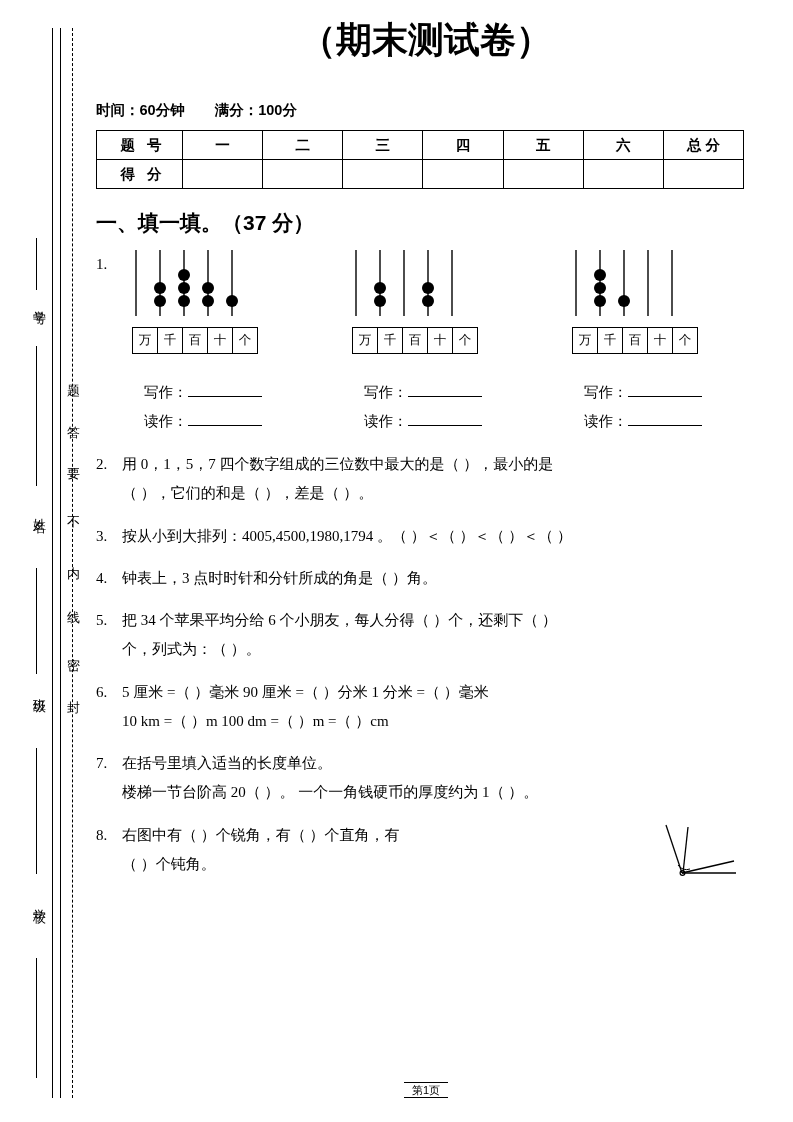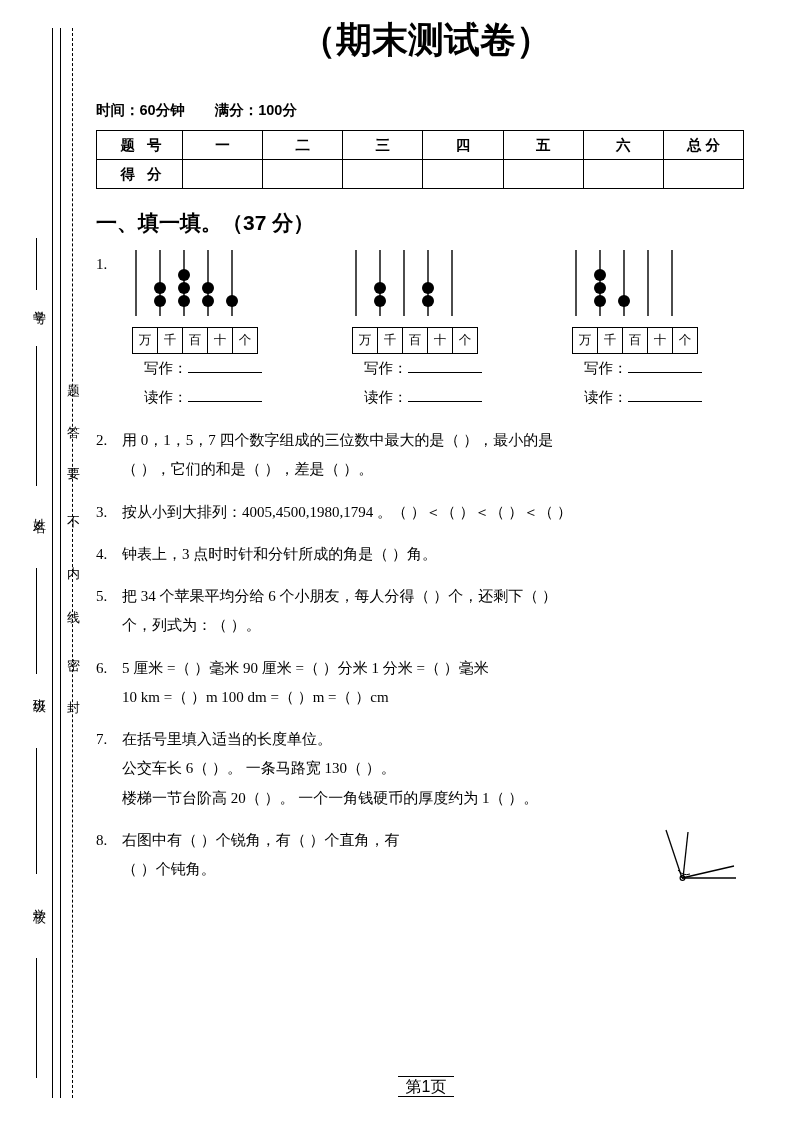--- a/index.html
+++ b/index.html
@@ -151,42 +151,42 @@
     flex: 1;
     text-align: center;
     font-size: 12.5px;
     border-right: 1px solid #000;
     font-family: "Liberation Sans", "DejaVu Sans", sans-serif;
     padding: 0 1px;
   }
   .abacus-labels span:last-child { border-right: none; }
 
   .write-read {
-    margin-top: 0;
+    margin-top: 24px;
     font-size: 14.5px;
     line-height: 2.05;
     padding-left: 22px;
   }
   .write-read .ul { display: inline-block; width: 74px; border-bottom: 1px solid #000; }
 
   .angle-fig {
     position: absolute;
     right: 18px;
     bottom: -6px;
     width: 84px;
     height: 62px;
   }
 
   .pagenum {
     position: absolute;
     left: 0;
     right: 0;
     bottom: 24px;
     text-align: center;
-    font-size: 16px;
+    font-size: 11px;
     font-family: "Liberation Sans", "DejaVu Sans", sans-serif;
   }
   .pagenum span {
     border-top: 1px solid #000;
     border-bottom: 1px solid #000;
     padding: 1px 8px;
   }
 </style>
 </head>
 <body>
@@ -370,21 +370,20 @@
 
   <div class="q">
     <span class="num">6.</span>
     <div>5 厘米 =（      ）毫米      90 厘米 =（      ）分米      1 分米 =（      ）毫米</div>
     <div class="line2">10 km =（        ）m        100 dm =（        ）m =（        ）cm</div>
   </div>
 
   <div class="q">
     <span class="num">7.</span>
     <div>在括号里填入适当的长度单位。</div>
-    <div class="line2">公交车长 6（        ）。            一条马路宽 130（        ）。</div>
     <div class="line2">楼梯一节台阶高 20（        ）。   一个一角钱硬币的厚度约为 1（        ）。</div>
   </div>
 
   <div class="q">
     <span class="num">8.</span>
     <div>右图中有（          ）个锐角，有（          ）个直角，有</div>
     <div class="line2">（          ）个钝角。</div>
     <svg class="angle-fig" viewBox="0 0 84 62">
       <line x1="12" y1="2" x2="28" y2="50" stroke="#000" stroke-width="1.3"></line>
       <line x1="34" y1="4" x2="29" y2="50" stroke="#000" stroke-width="1.3"></line>

